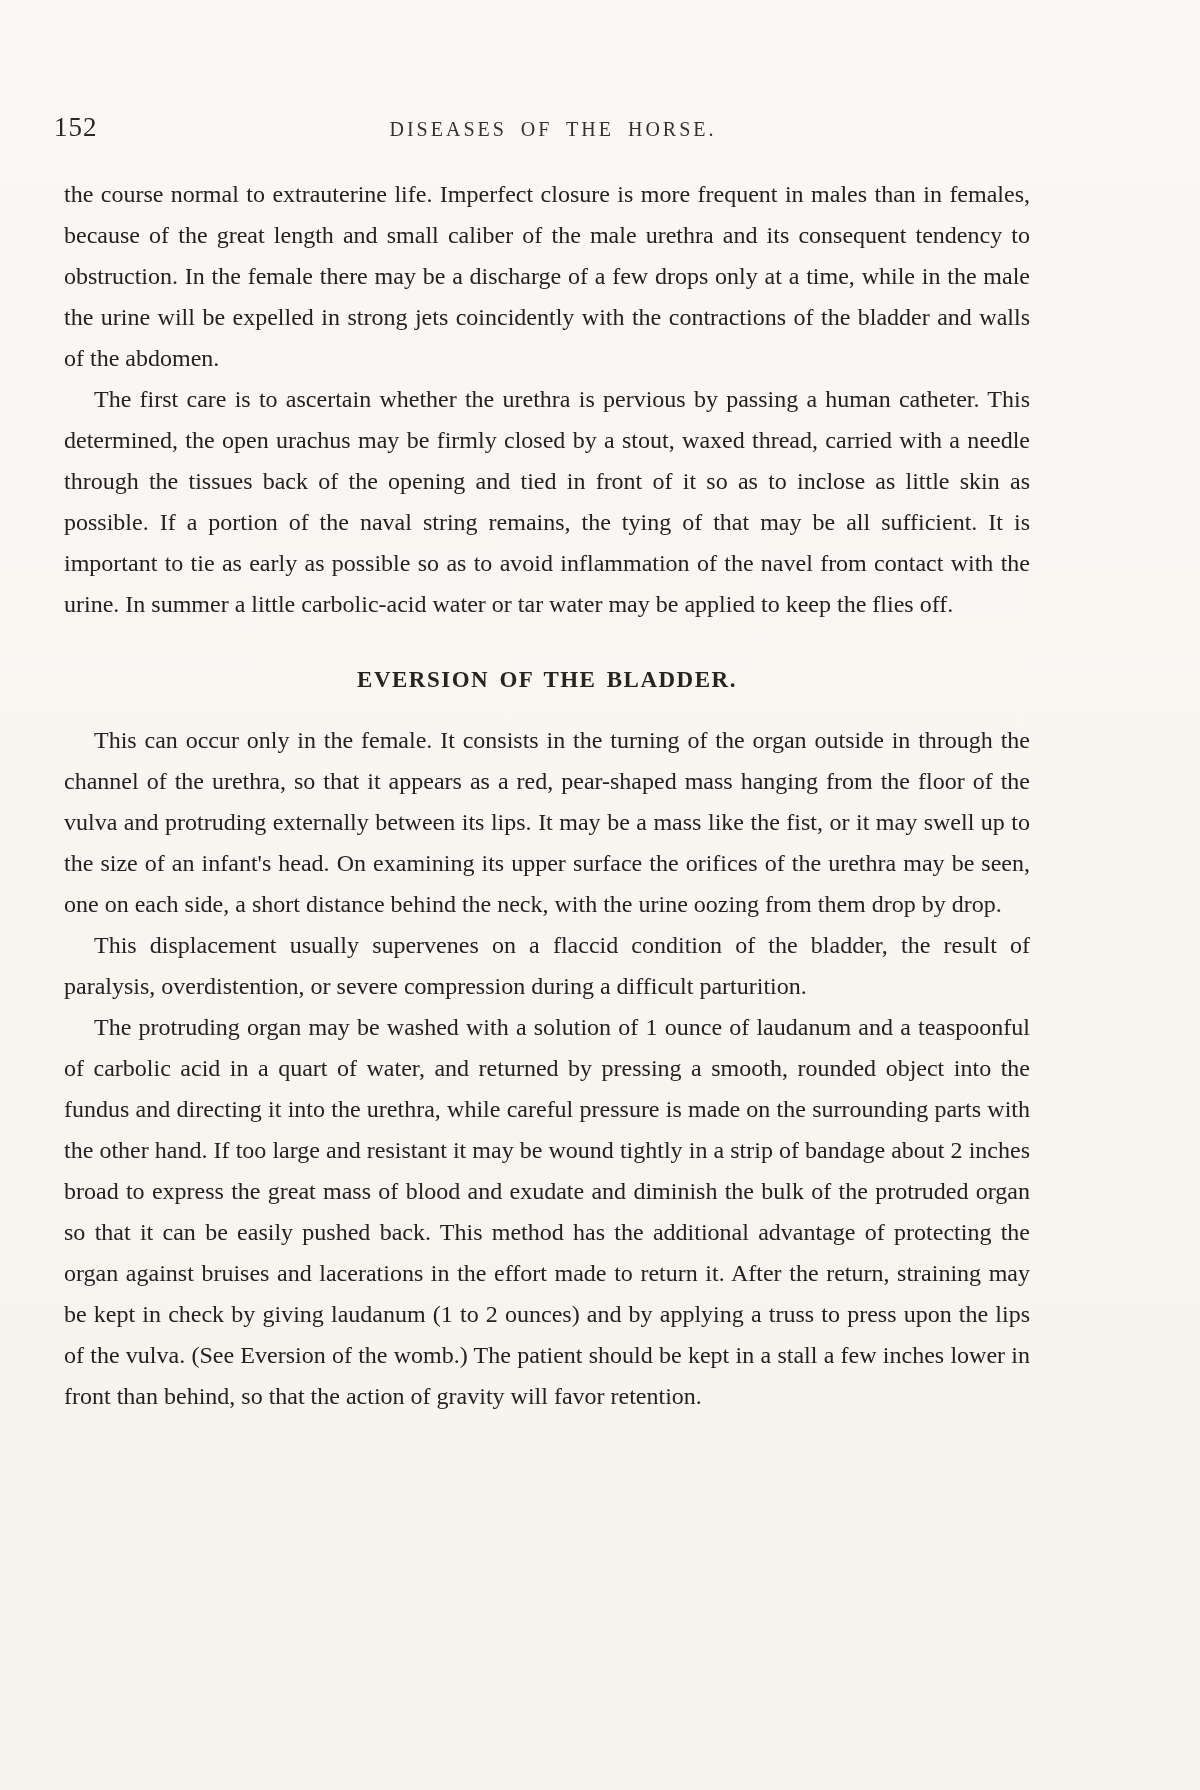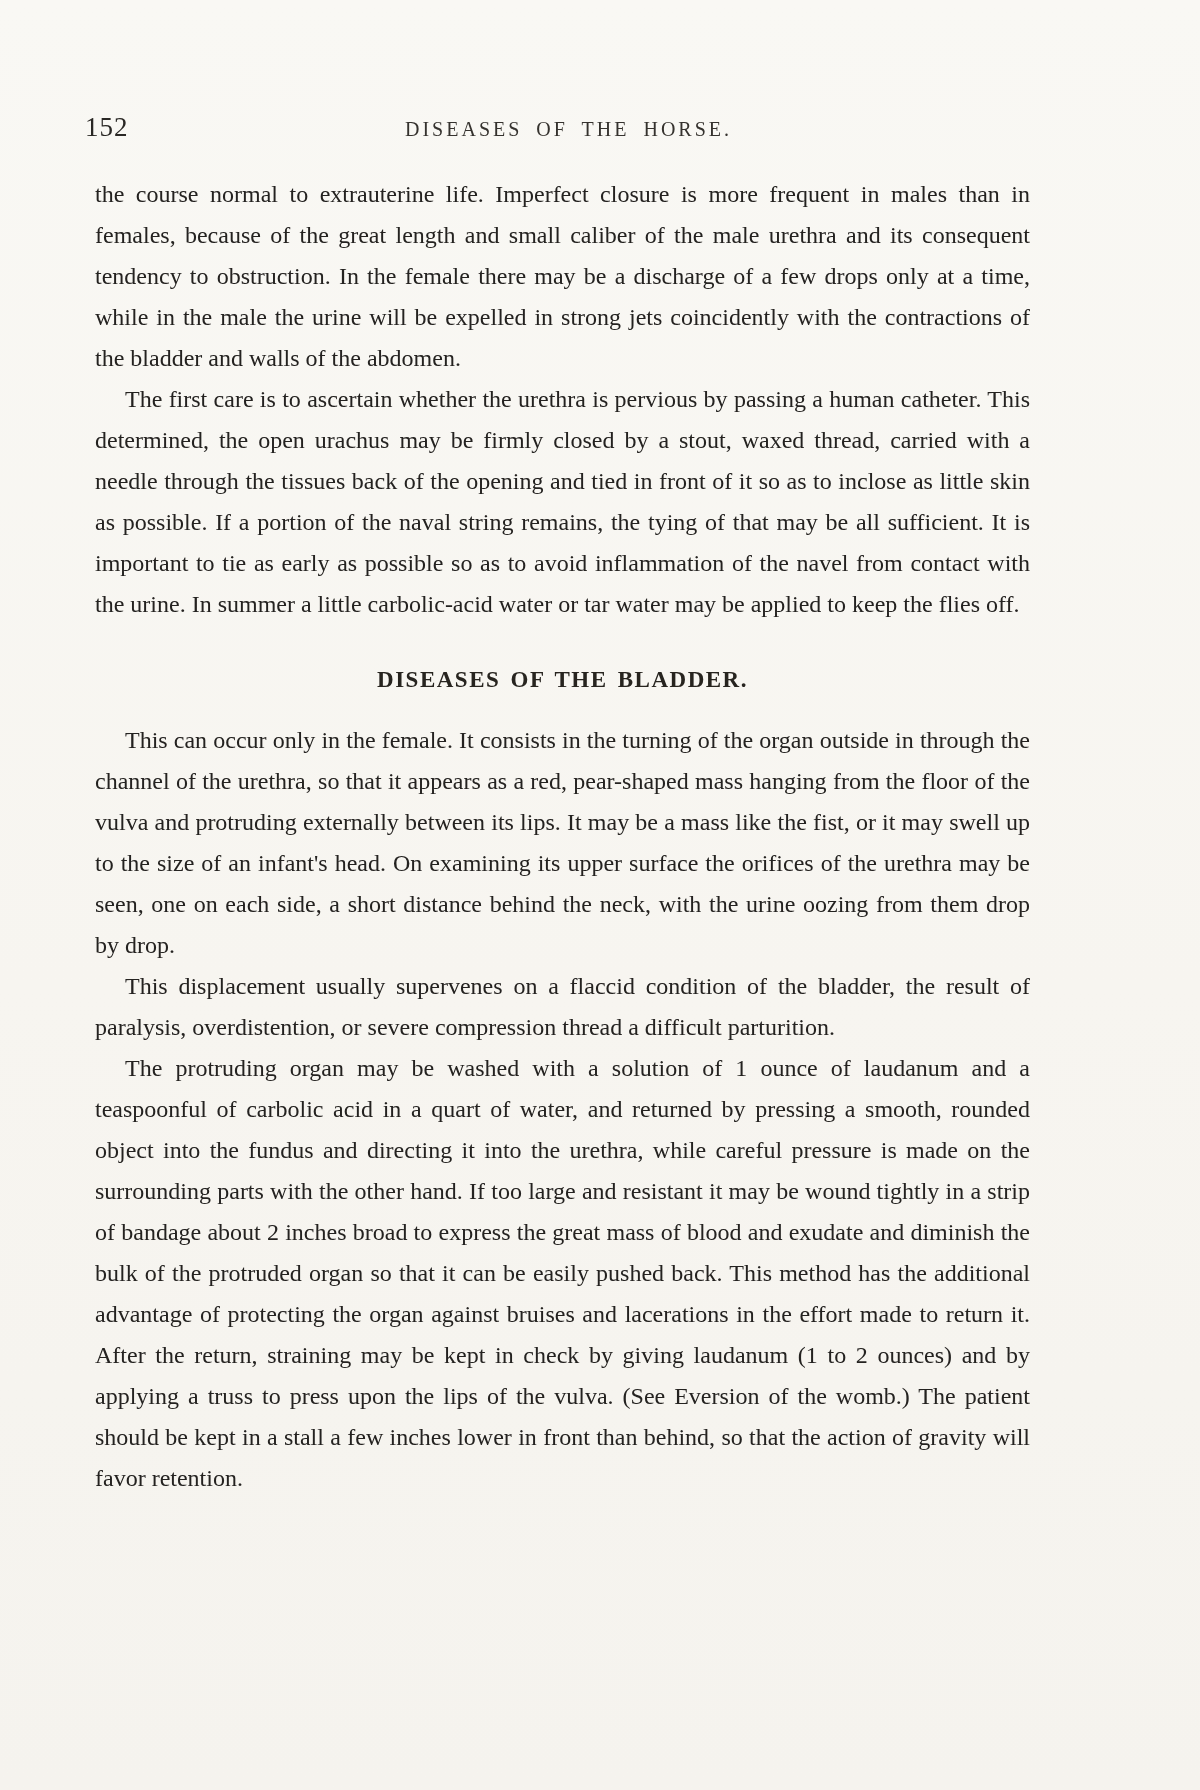--- a/index.html
+++ b/index.html
@@ -13,21 +13,21 @@
     font-family: "Liberation Serif", "DejaVu Serif", serif;
     color: #242220;
     position: relative;
     overflow: hidden;
   }
   .page {
     position: absolute;
     inset: 0;
     background: linear-gradient(180deg, #f9f8f4 0%, #f7f5f0 55%, #f5f3ee 100%);
     box-sizing: border-box;
-    padding: 112px 170px 0 95px;
+    padding: 112px 170px 0 64px;
   }
   .page-header {
     position: relative;
     height: 44px;
     margin-bottom: 18px;
   }
   .page-number {
     position: absolute;
     left: -10px;
     top: 0;
@@ -77,23 +77,23 @@
     <span class="page-number">152</span>
     <span class="running-title">DISEASES OF THE HORSE.</span>
   </header>
 
   <main class="page-body">
 
     <p class="para no-indent">the course normal to extrauterine life.  Imperfect closure is more frequent in males than in females, because of the great length and small caliber of the male urethra and its consequent tendency to obstruction.  In the female there may be a discharge of a few drops only at a time, while in the male the urine will be expelled in strong jets coincidently with the contractions of the bladder and walls of the abdomen.</p>
 
     <p class="para">The first care is to ascertain whether the urethra is pervious by passing a human catheter.  This determined, the open urachus may be firmly closed by a stout, waxed thread, carried with a needle through the tissues back of the opening and tied in front of it so as to inclose as little skin as possible.  If a portion of the naval string remains, the tying of that may be all sufficient.  It is important to tie as early as possible so as to avoid inflammation of the navel from contact with the urine.  In summer a little carbolic-acid water or tar water may be applied to keep the flies off.</p>
 
-    <h2 class="section-heading">DISEASES OF THE BLADDER.</h2>
+    <h2 class="section-heading">EVERSION OF THE BLADDER.</h2>
 
     <p class="para">This can occur only in the female.  It consists in the turning of the organ outside in through the channel of the urethra, so that it appears as a red, pear-shaped mass hanging from the floor of the vulva and protruding externally between its lips.  It may be a mass like the fist, or it may swell up to the size of an infant's head.  On examining its upper surface the orifices of the urethra may be seen, one on each side, a short distance behind the neck, with the urine oozing from them drop by drop.</p>
 
-    <p class="para">This displacement usually supervenes on a flaccid condition of the bladder, the result of paralysis, overdistention, or severe compression thread a difficult parturition.</p>
+    <p class="para">This displacement usually supervenes on a flaccid condition of the bladder, the result of paralysis, overdistention, or severe compression during a difficult parturition.</p>
 
     <p class="para">The protruding organ may be washed with a solution of 1 ounce of laudanum and a teaspoonful of carbolic acid in a quart of water, and returned by pressing a smooth, rounded object into the fundus and directing it into the urethra, while careful pressure is made on the surrounding parts with the other hand.  If too large and resistant it may be wound tightly in a strip of bandage about 2 inches broad to express the great mass of blood and exudate and diminish the bulk of the protruded organ so that it can be easily pushed back.  This method has the additional advantage of protecting the organ against bruises and lacerations in the effort made to return it.  After the return, straining may be kept in check by giving laudanum (1 to 2 ounces) and by applying a truss to press upon the lips of the vulva. (See Eversion of the womb.)   The patient should be kept in a stall a few inches lower in front than behind, so that the action of gravity will favor retention.</p>
 
   </main>
 
 </div>
 
 </body></html>

